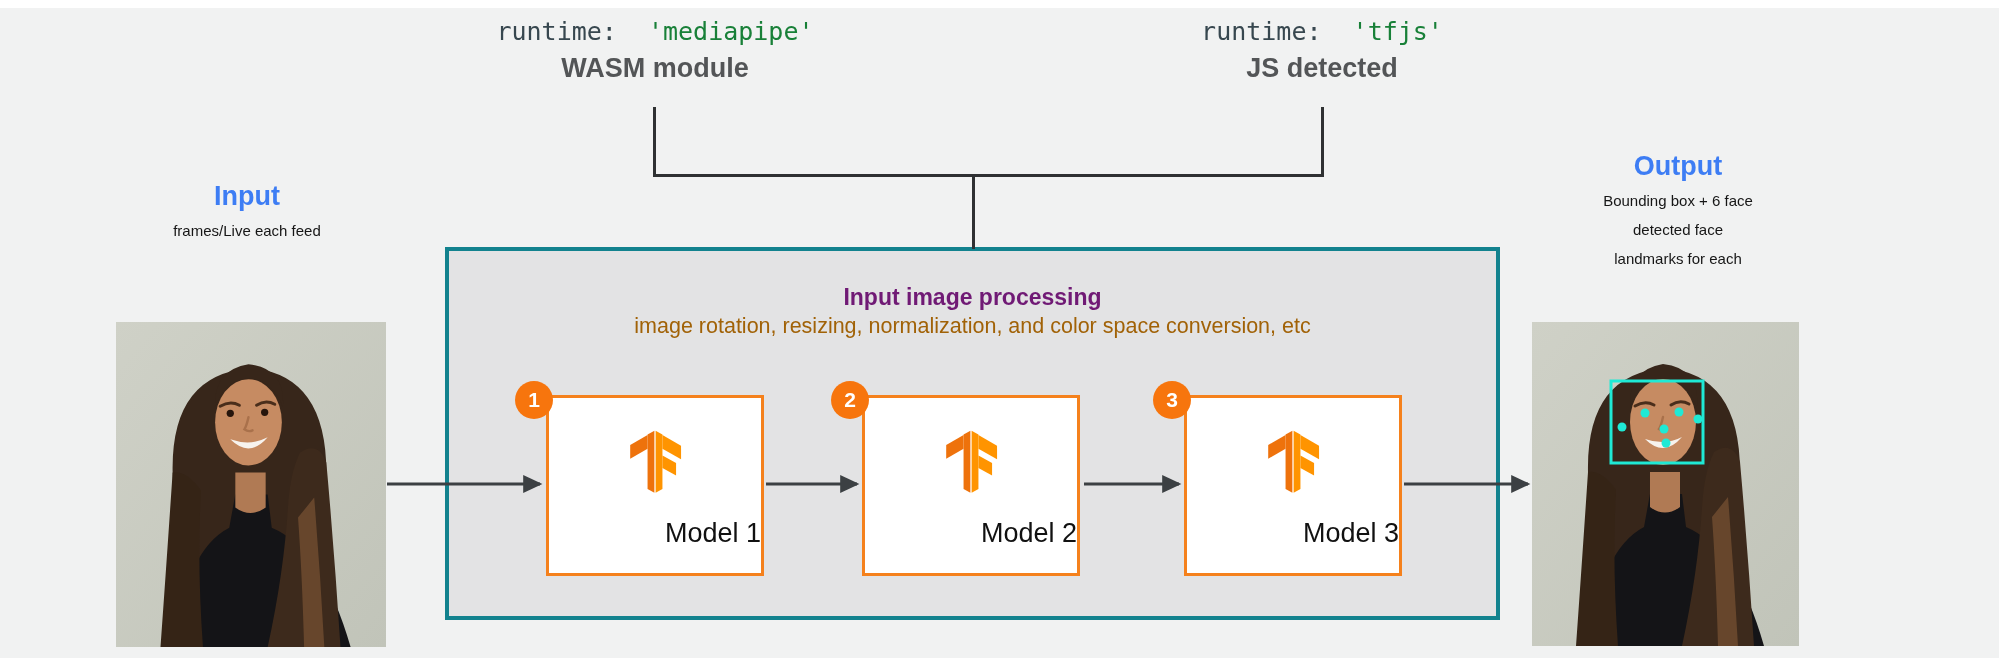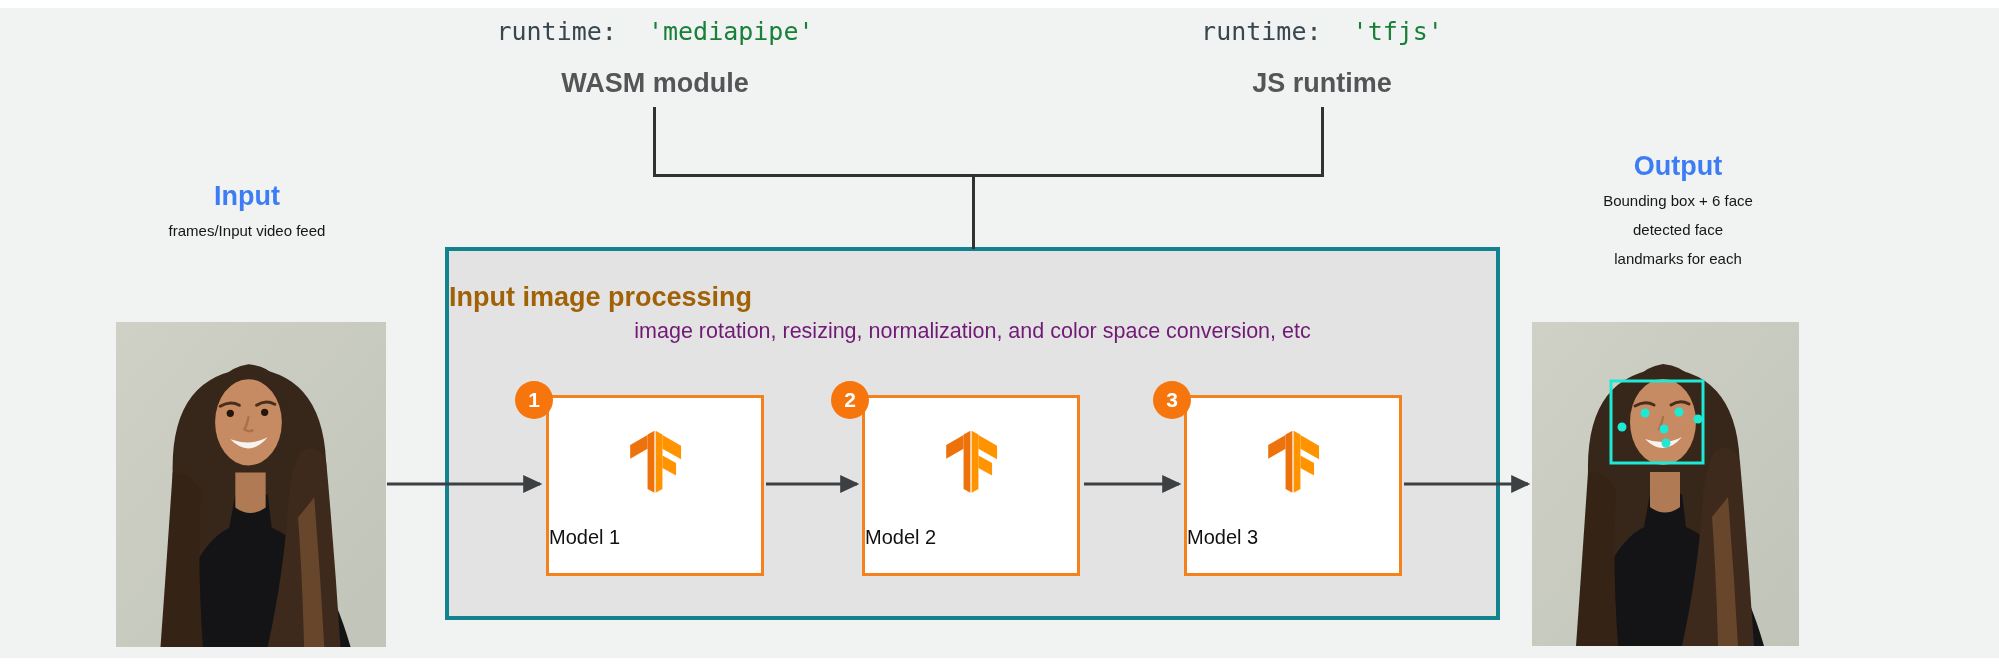--- a/index.html
+++ b/index.html
@@ -12,41 +12,41 @@
   .canvas{position:absolute;left:0;top:8px;width:1999px;height:650px;background:#f1f2f2;}
   
   .runtime-group{position:absolute;width:460px;text-align:center;}
   .runtime-group.mp{left:425px;top:16px;}
   .runtime-group.tf{left:1092px;top:16px;}
   .code-line{
     font-family:"DejaVu Sans Mono","Liberation Mono",monospace;
     font-size:25px;line-height:32px;color:#37474f;white-space:pre;
   }
   .code-line .str{color:#188038;margin-left:16px;}
-  .runtime-caption{font-size:27px;line-height:34px;font-weight:bold;color:#535557;margin-top:18px;}
+  .runtime-caption{font-size:27px;line-height:34px;font-weight:bold;color:#535557;margin-top:3px;}
   
   .side-label{position:absolute;text-align:center;}
   .side-label .title{font-size:27px;font-weight:bold;color:#3d7df4;line-height:33px;margin-bottom:3px;}
   .side-label .desc{font-size:15px;line-height:29px;color:#161616;}
   .input-label{left:87px;top:180px;width:320px;}
   .output-label{left:1518px;top:150px;width:320px;}
   
   .proc-box{
     position:absolute;left:445px;top:247px;width:1055px;height:373px;
     box-sizing:border-box;border:4px solid #12828e;background:#e3e3e4;
   }
-  .proc-title{margin-top:30px;font-size:27px;font-weight:bold;color:#a16207;line-height:32px;}
-  .proc-subtitle{text-align:center;font-size:21.5px;color:#701a75;line-height:27px;margin-top:5px;}
+  .proc-title{margin-top:30px;text-align:center;font-size:23px;font-weight:bold;color:#701a75;line-height:32px;}
+  .proc-subtitle{text-align:center;font-size:21.5px;color:#a16207;line-height:27px;}
   
   .model-box{
     position:absolute;top:395px;width:218px;height:181px;box-sizing:border-box;
     background:#ffffff;border:3px solid #f5811c;
   }
   .model-1{left:546px;} .model-2{left:862px;} .model-3{left:1184px;}
-  .model-label{position:absolute;left:0;right:0;bottom:24px;text-align:left;font-size:20px;color:#111;}
+  .model-label{position:absolute;left:0;right:0;bottom:24px;text-align:right;font-size:27px;color:#111;}
   .tf-logo{position:absolute;left:50%;top:30px;transform:translateX(-50%);width:62px;height:70px;}
   .badge{
     position:absolute;width:38px;height:38px;border-radius:50%;background:#f7750d;
     display:flex;align-items:center;justify-content:center;
     color:#fff;font-size:21px;font-weight:bold;
   }
   .badge-1{left:515px;top:381px;} .badge-2{left:831px;top:381px;} .badge-3{left:1153px;top:381px;}
   
   .photo{position:absolute;overflow:hidden;}
   .photo-input{left:116px;top:322px;width:270px;height:325px;}
@@ -96,27 +96,27 @@
       </symbol>
     </defs>
   </svg>
 
   <div class="runtime-group mp">
     <div class="code-line"><span>runtime: </span><span class="str">'mediapipe'</span></div>
     <div class="runtime-caption">WASM module</div>
   </div>
   <div class="runtime-group tf">
     <div class="code-line"><span>runtime: </span><span class="str">'tfjs'</span></div>
-    <div class="runtime-caption">JS runtime</div>
+    <div class="runtime-caption">JS detected</div>
   </div>
 
   <div class="side-label input-label">
     <div class="title">Input</div>
     <div class="desc">
-      <div>frames/Input video feed</div>
+      <div>frames/Live each feed</div>
     </div>
   </div>
 
   <div class="side-label output-label">
     <div class="title">Output</div>
     <div class="desc">
       <div>Bounding box + 6 face</div>
       <div>detected face</div>
       <div>landmarks for each</div>
     </div>

